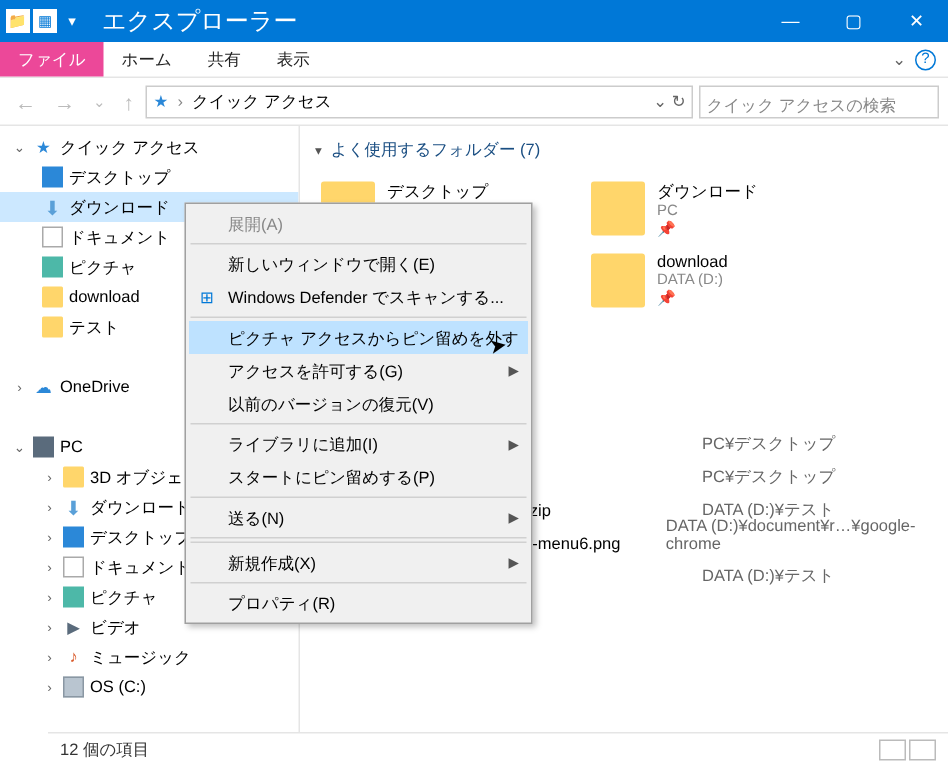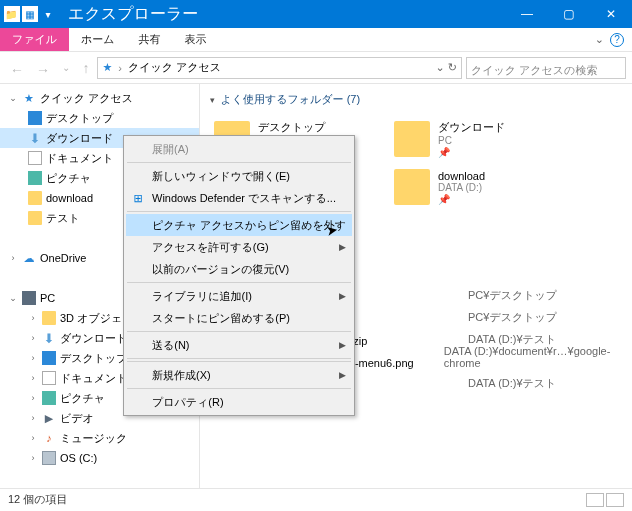--- a/index.html
+++ b/index.html
@@ -51,21 +51,21 @@
 .finfo .sub { color: #888; font-size: 10px; }
 .pin { color: #888; font-size: 10px; margin-top: 1px; }
 .files-section { margin-top: 70px; }
 .frow { display: flex; align-items: flex-end; height: 22px; gap: 21px; }
 .frow .fi { width: 16px; height: 16px; display: inline-flex; align-items: center; justify-content: center; margin-left: 20px; }
 .frow .fn { width: 180px; font-size: 11px; white-space: nowrap; overflow: hidden; text-overflow: ellipsis; }
 .frow .fp { color: #666; font-size: 11px; }
 .fi.zip { background: #ffd66b; }
 .fi.img { background: #f3c06b; }
 .fi.pdf { background: #d03a2a; color: #fff; font-size: 7px; }
-.status { height: 22px; border-top: 1px solid #e5e5e5; display: flex; align-items: center; padding: 0 8px; font-size: 11px; color: #333; }
+.status { height: 22px; border-top: 1px solid #e5e5e5; display: flex; align-items: center; padding: 0 8px; font-size: 11px; color: #333; margin-left: 32px; }
 .status .viewbtns { margin-left: auto; display: flex; gap: 2px; }
 .status .viewbtns span { width: 18px; height: 14px; border: 1px solid #bbb; }
 .ctxmenu { position: absolute; left: 123px; top: 135px; width: 232px; background: #f0f0f0; border: 1px solid #a0a0a0; box-shadow: 2px 2px 4px rgba(0,0,0,0.25); z-index: 10; padding: 2px; }
 .ctxmenu .mi { height: 22px; display: flex; align-items: center; padding: 0 6px 0 26px; position: relative; font-size: 11px; }
 .ctxmenu .mi.disabled { color: #888; }
 .ctxmenu .mi.sel { background: #bee2ff; }
 .ctxmenu .mi .arr { margin-left: auto; color: #555; font-size: 9px; }
 .ctxmenu .sep { height: 1px; background: #d0d0d0; margin: 2px 1px; }
 .ctxmenu .mi .mico { position: absolute; left: 4px; width: 16px; height: 16px; display: inline-flex; align-items: center; justify-content: center; font-size: 11px; }
 .cursor { position: absolute; left: 326px; top: 222px; font-size: 14px; color: #000; z-index: 20; transform: rotate(-10deg); }

